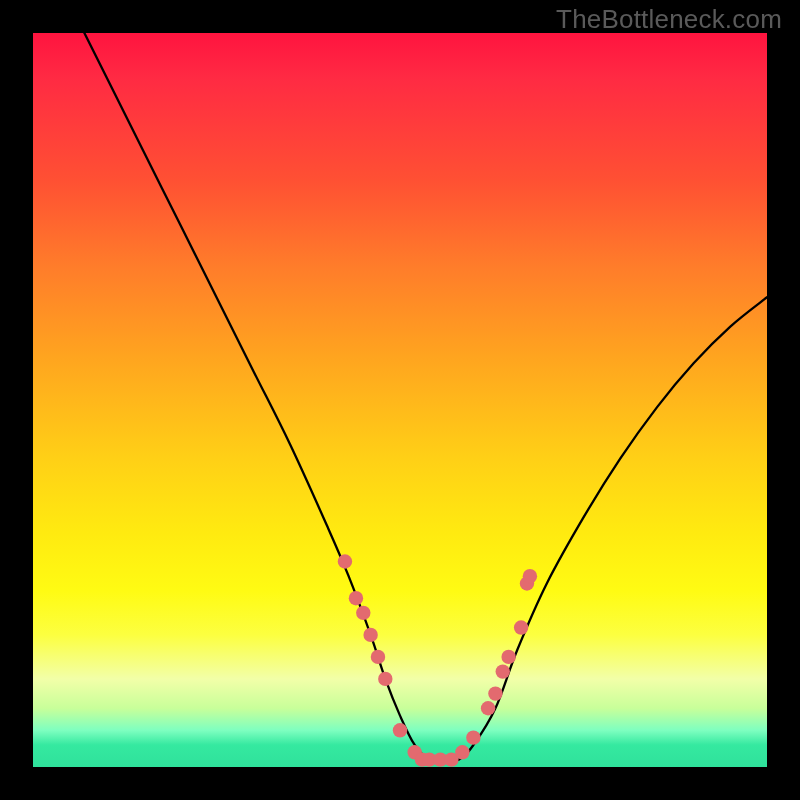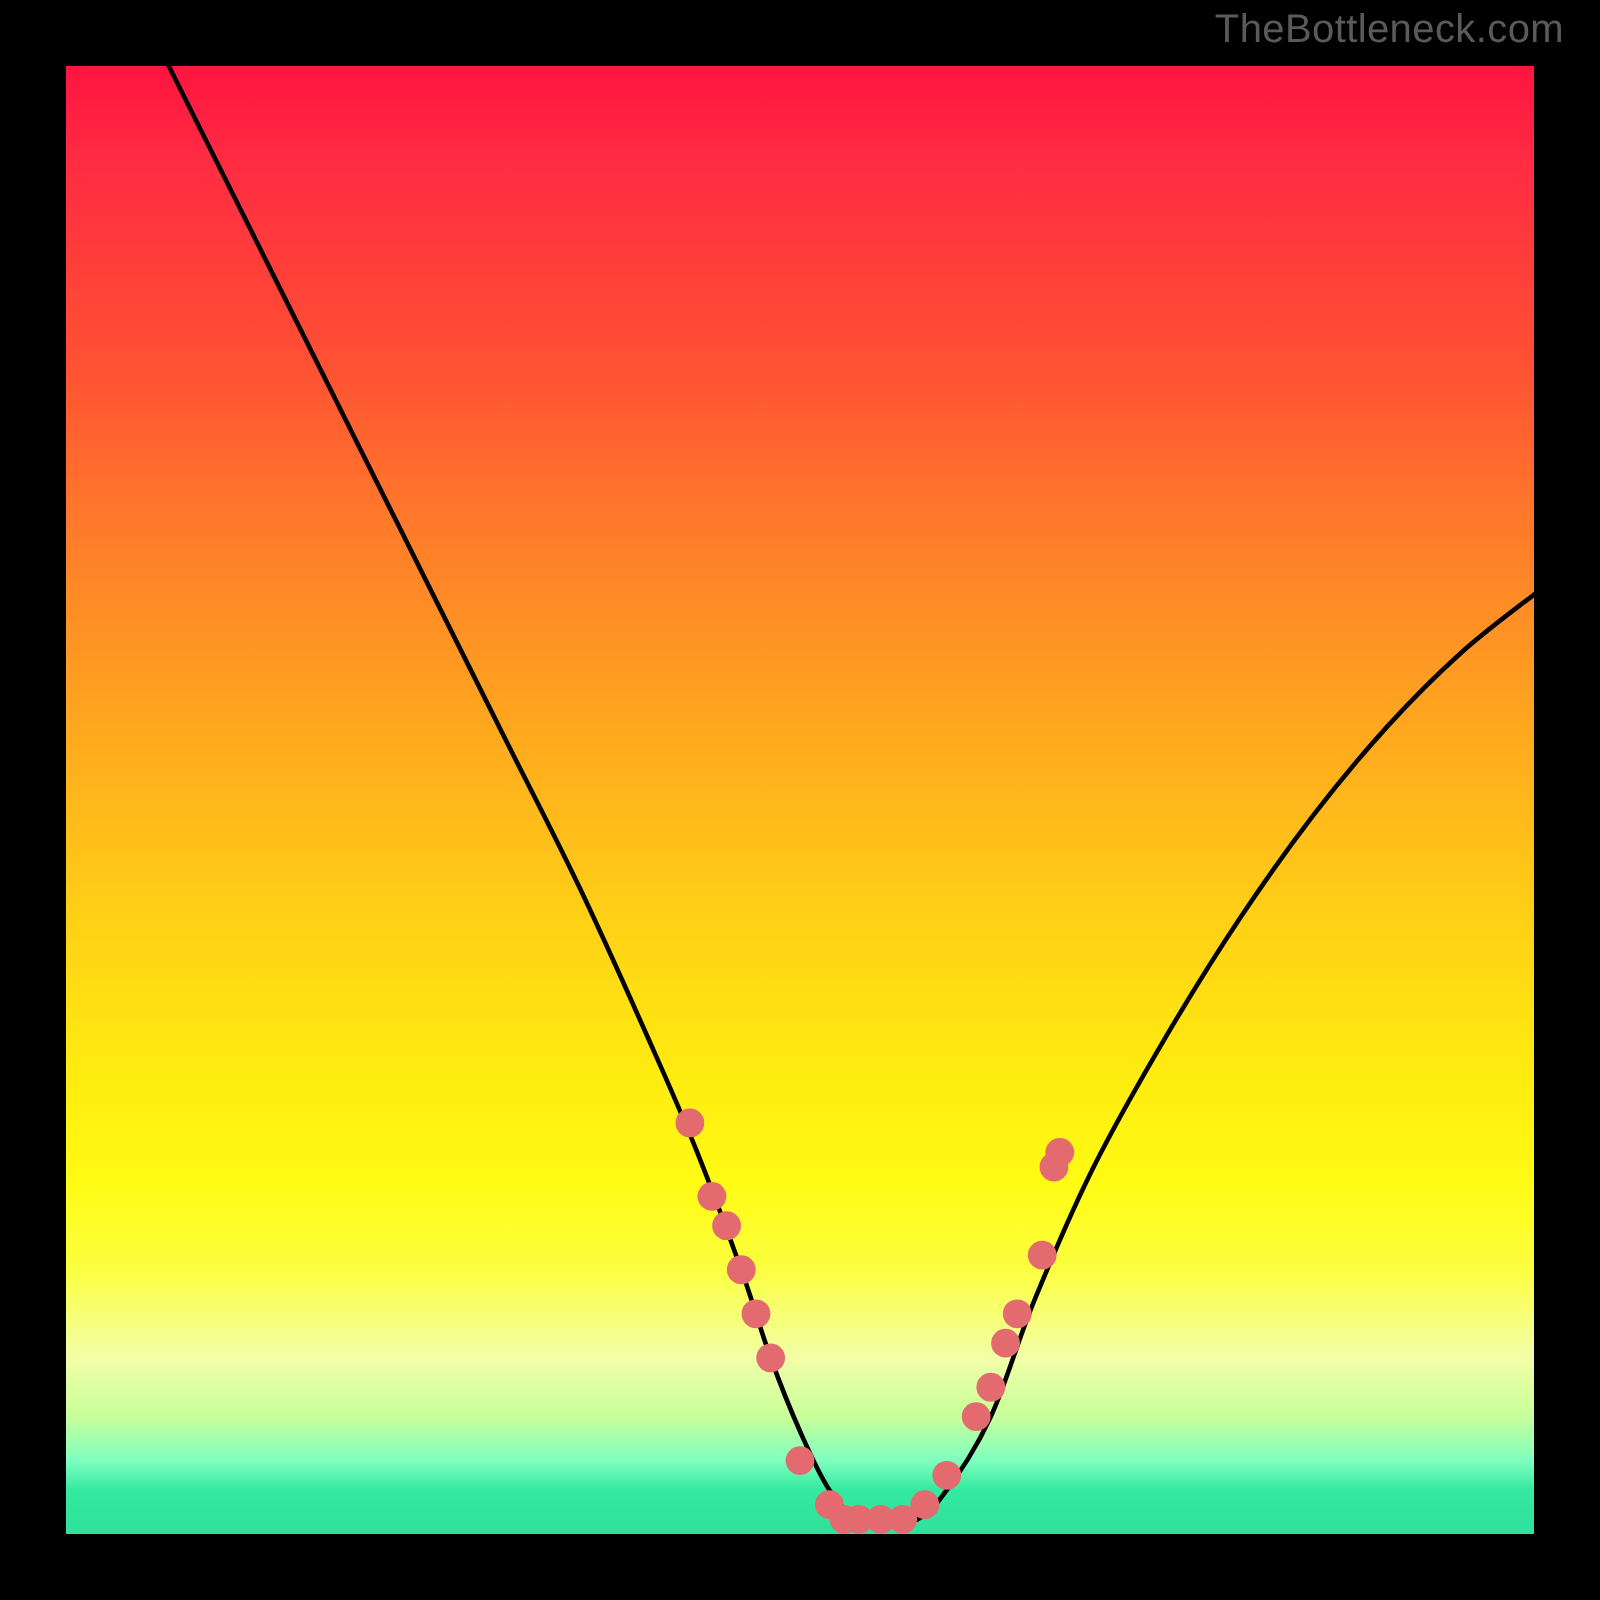--- a/index.html
+++ b/index.html
@@ -9,21 +9,21 @@
     background: #000;
     font-family: Arial, Helvetica, sans-serif;
     position: relative;
     overflow: hidden;
   }
   .watermark {
     position: absolute;
     top: 4px;
     right: 18px;
     color: #5a5a5a;
-    font-size: 20px;
+    font-size: 26px;
     font-weight: 500;
     z-index: 10;
     letter-spacing: 0.2px;
   }
   .plot-wrap {
     position: absolute;
     left: 33px;
     top: 33px;
     width: 734px;
     height: 734px;

